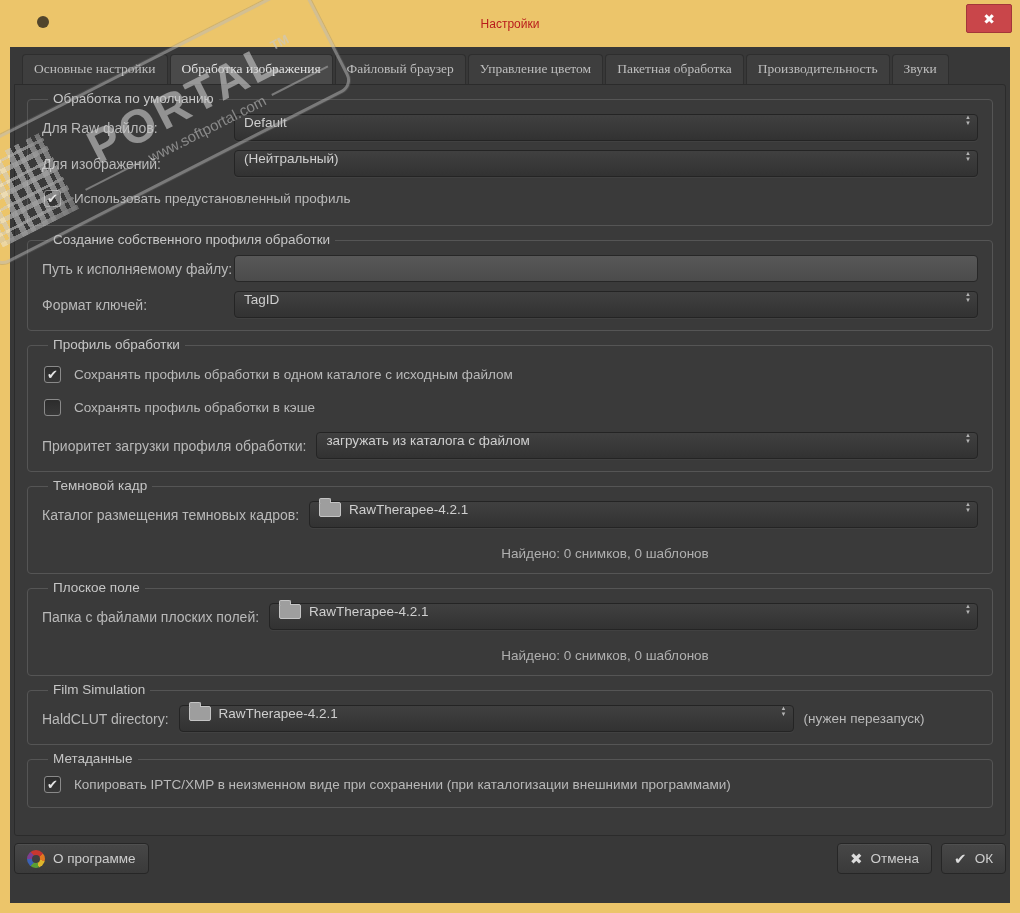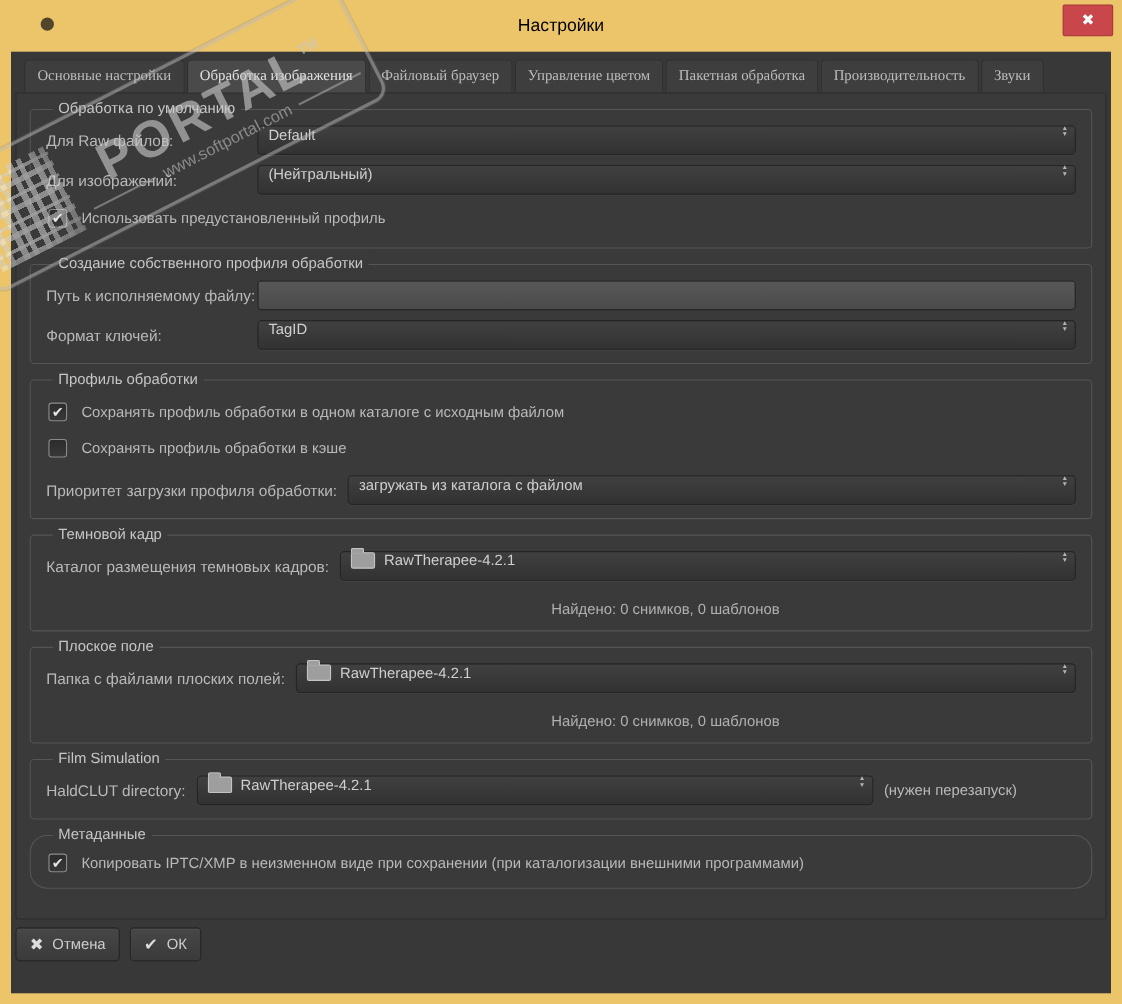--- a/index.html
+++ b/index.html
@@ -3,21 +3,21 @@
 <meta charset="utf-8">
 <style>
   * { margin:0; padding:0; box-sizing:border-box; }
   html,body { width:1020px; height:913px; }
   body { font-family:"Liberation Sans","DejaVu Sans",sans-serif; overflow:hidden; }
 
   .window { position:relative; width:1020px; height:913px; background:#ecc56a; padding:0 10px 10px 10px; }
 
   
   .titlebar { position:relative; height:47px; display:flex; align-items:center; justify-content:center; }
-  .titlebar .title { font-size:16px; color:#000000; }
+  .titlebar .title { font-size:12px; color:#b91c1c; }
   .app-logo { position:absolute; left:20px; top:9px; }
   .ring { width:26px; height:26px; border-radius:50%;
           background:conic-gradient(#c8372f 0 55deg,#e07820 55deg 105deg,#ddb52c 105deg 160deg,#5a9e35 160deg 215deg,#3b62b5 215deg 270deg,#7e3e8f 270deg 325deg,#c8372f 325deg 360deg);
           position:relative; }
   .ring::after { content:""; position:absolute; left:7px; top:7px; width:12px; height:12px; border-radius:50%; background:var(--hole,#3a3a3a); }
   .app-logo .ring::after { --hole:#51452c; }
   .close-btn { position:absolute; right:-2px; top:4px; width:46px; height:29px; background:#c9464a; border:1px solid #a33639; border-radius:2px;
                display:flex; align-items:center; justify-content:center; color:#fff; font-size:14px; font-weight:bold; cursor:pointer; }
 
   
@@ -221,31 +221,35 @@
             <span class="ctext">RawTherapee-4.2.1</span>
             <span class="spinner">
                 <span>▲</span>
                 <span>▼</span>
               </span>
           </div>
           <span class="note">(нужен перезапуск)</span>
         </div>
       </div>
 
-      <div class="frame" style="margin-bottom:6px;border-radius:16px;">
+      <div class="frame" style="margin-bottom:6px;">
         <span class="frame-title">Метаданные</span>
         <div class="cb-row" style="margin:2px 0 6px 2px;">
           <span class="checkbox">✔</span>
           <span class="cb-label">Копировать IPTC/XMP в неизменном виде при сохранении (при каталогизации внешними программами)</span>
         </div>
       </div>
 
     </div>
 
     <div class="footer">
+      <div class="btn">
+        <span class="ring"></span>
+        <span>О программе</span>
+      </div>
       <div class="btn-group">
         <div class="btn">
           <span class="bicon">✖</span>
           <span>Отмена</span>
         </div>
         <div class="btn">
           <span class="bicon">✔</span>
           <span>ОК</span>
         </div>
       </div>

